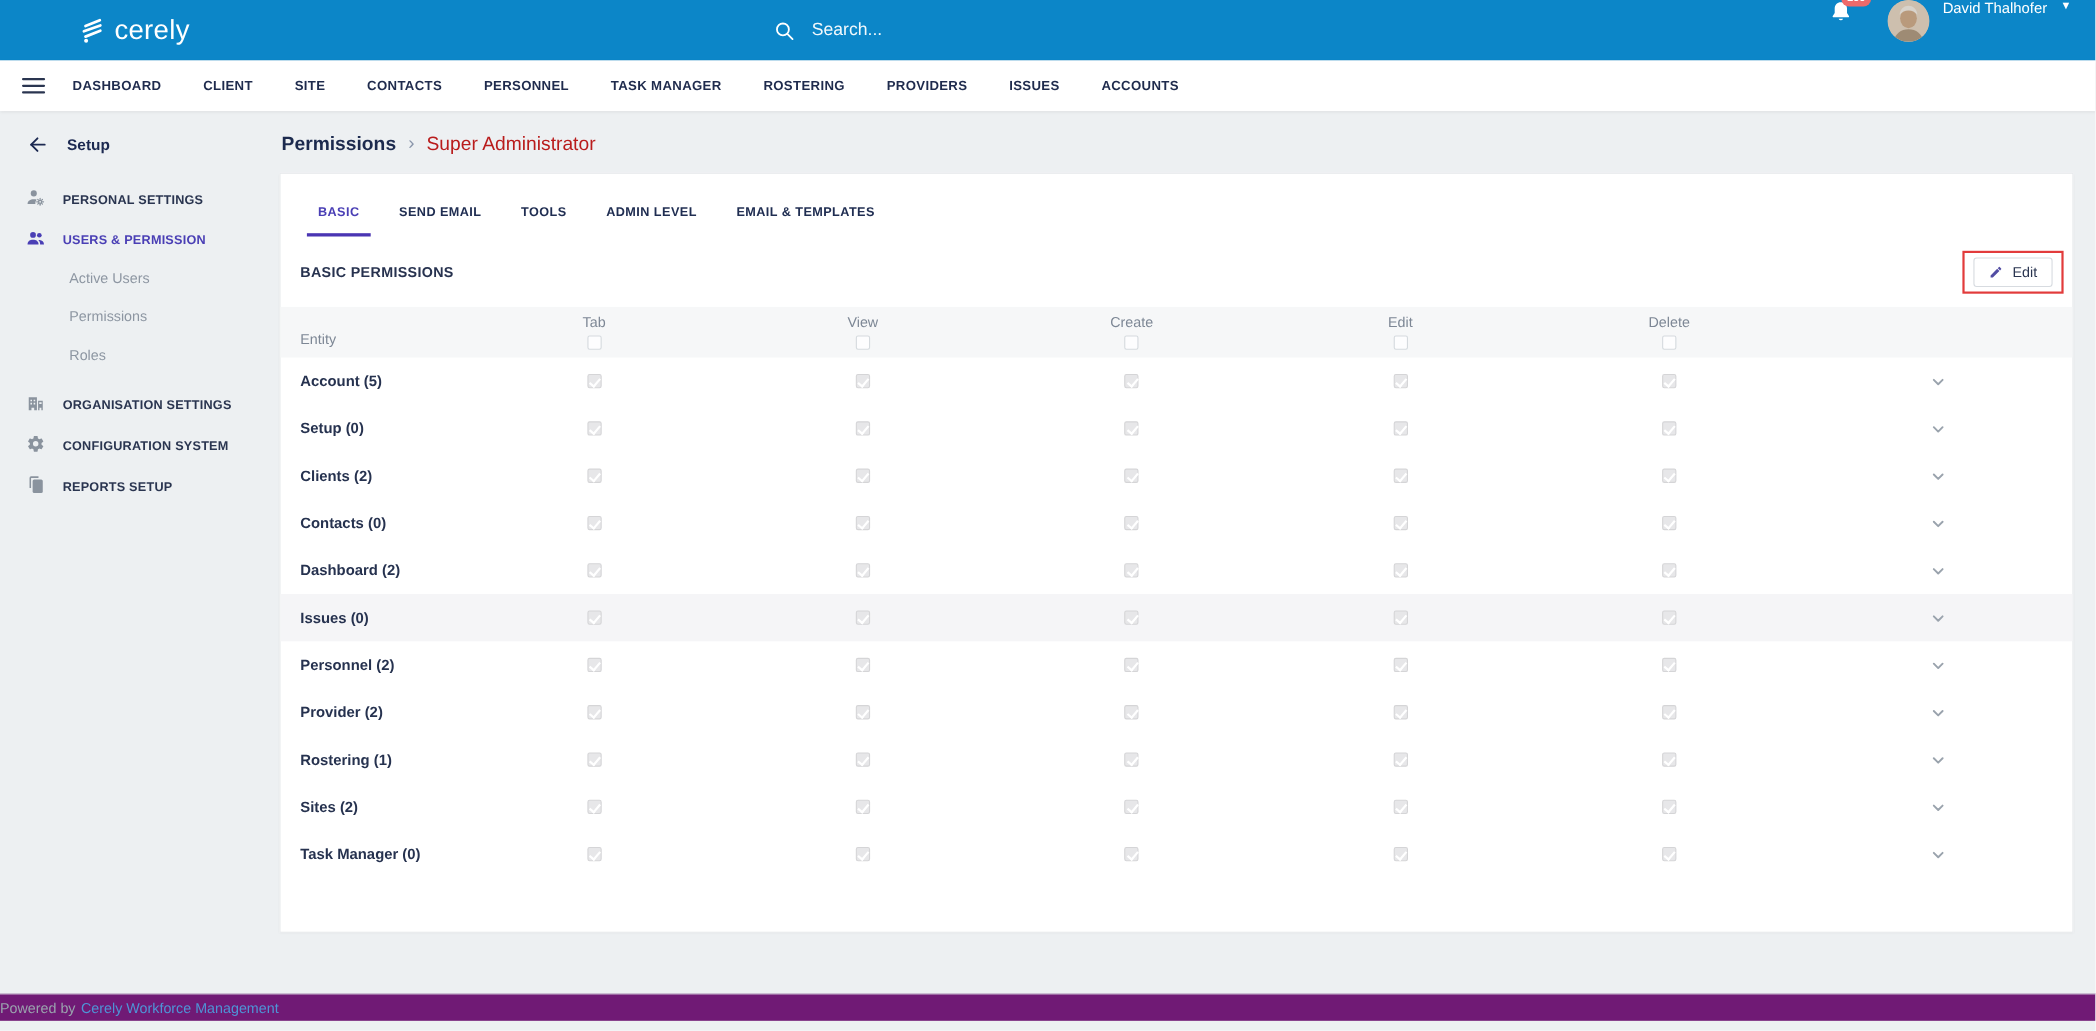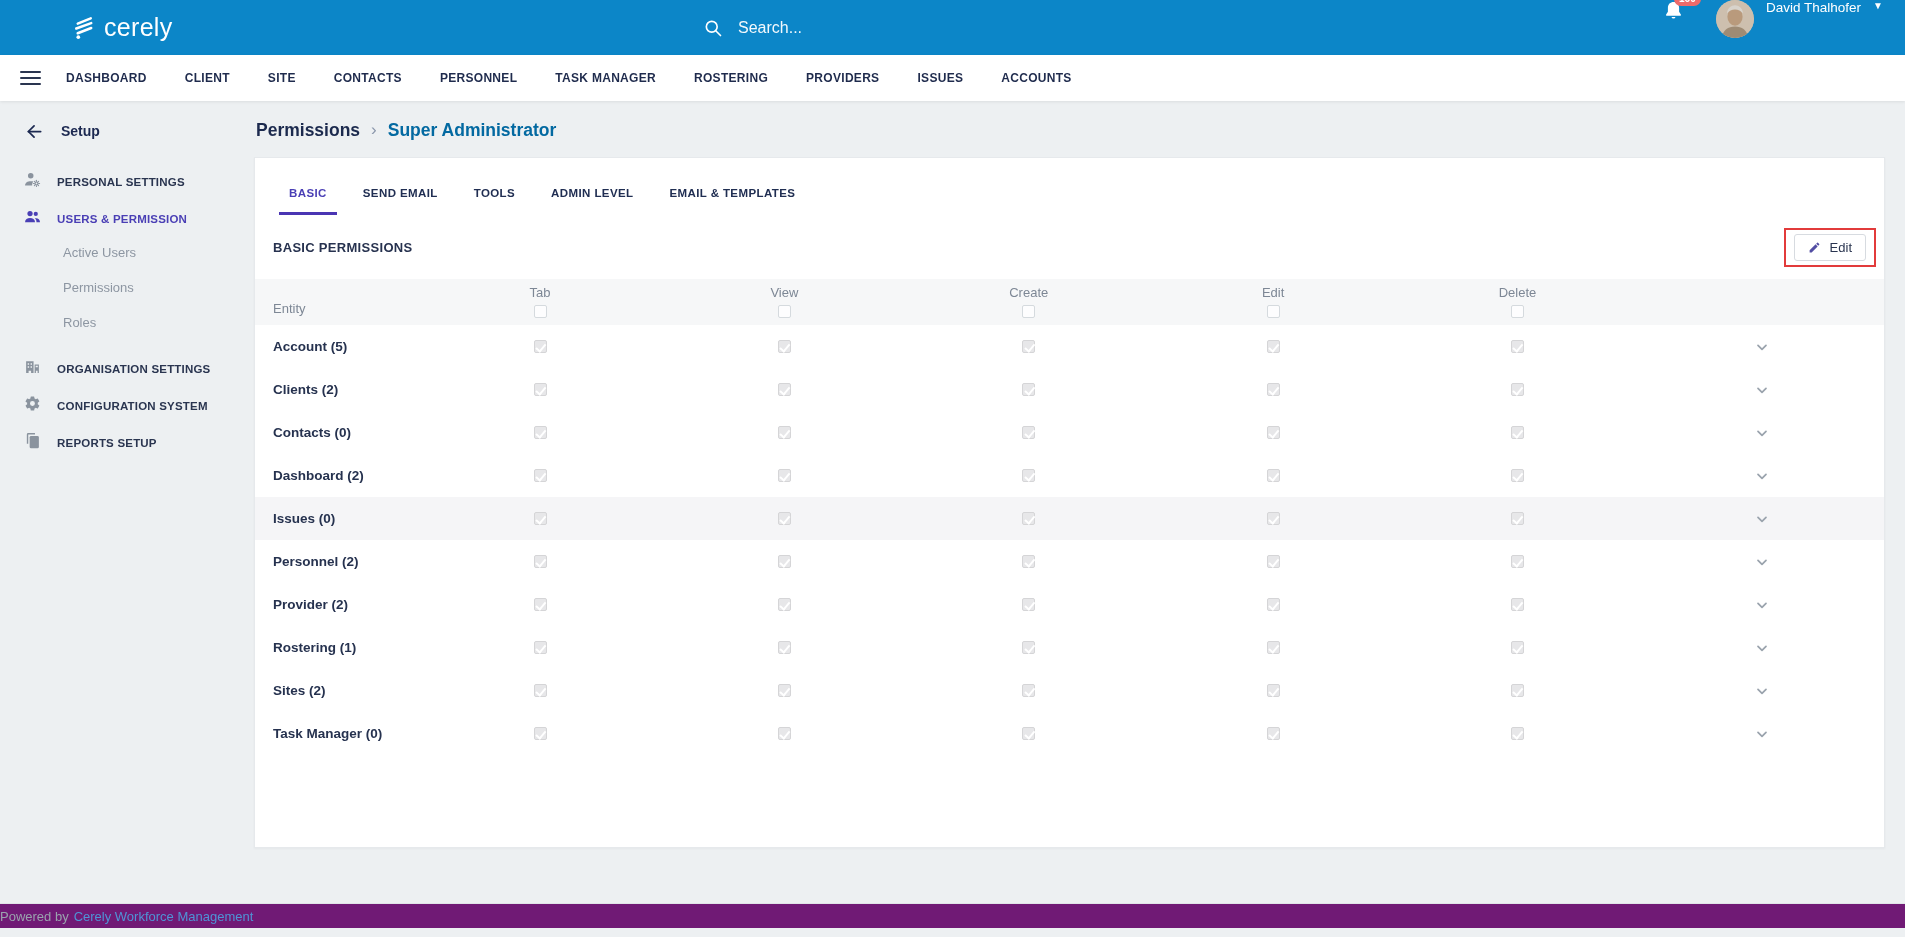--- a/index.html
+++ b/index.html
@@ -56,21 +56,21 @@
   .side-item.active .side-icon { color:#4a3fb5; }
   .side-item.active .side-label { color:#4a3fb5; }
   .side-sub { padding:10px 0 10px 63px; font-size:13px; color:#8d96a2; cursor:pointer; }
   .side-item.pre-gap { margin-top:8px; }
 
   
   .content { flex:1; padding-right:20px; }
   .breadcrumb { display:flex; align-items:center; gap:11px; padding:16px 0 14px 6px; height:56px; }
   .bc-link { font-size:17.5px; font-weight:700; color:#1c2a4e; cursor:pointer; }
   .bc-sep { color:#8a96ab; font-size:17px; }
-  .bc-current { font-size:17.5px; font-weight:700; color:#0369a1; }
+  .bc-current { font-size:17.5px; font-weight:400; color:#b91c1c; }
 
   .card { margin-left:4px; background:#fff; border:1px solid #e6e9ec; height:691px;
           box-shadow:0 1px 2px rgba(0,0,0,.04); }
   .tabs { display:flex; padding:0 16px; height:57px; }
   .tab { display:flex; align-items:flex-end; padding:0 10px 13px; margin:0 8px; font-size:11.5px;
          font-weight:700; color:#202e52; letter-spacing:.4px; border-bottom:3px solid transparent;
          cursor:pointer; white-space:nowrap; }
   .tab.active { color:#4a3fb5; border-bottom-color:#4a35b3; }
 
   .section-head { height:64px; display:flex; align-items:center; justify-content:space-between;
@@ -325,20 +325,45 @@
               </div>
               <div class="cell">
                 <span class="chev">
                   <svg viewBox="0 0 24 24" fill="none" stroke="#9aa3ad" stroke-width="2.6" stroke-linecap="round" stroke-linejoin="round">
                     <path d="M6 9.5l6 6 6-6"></path>
                   </svg>
                 </span>
               </div>
             </div>
             <div class="row">
+              <div class="row-entity">Setup (0)</div>
+              <div class="cell">
+                <span class="cb checked"></span>
+              </div>
+              <div class="cell">
+                <span class="cb checked"></span>
+              </div>
+              <div class="cell">
+                <span class="cb checked"></span>
+              </div>
+              <div class="cell">
+                <span class="cb checked"></span>
+              </div>
+              <div class="cell">
+                <span class="cb checked"></span>
+              </div>
+              <div class="cell">
+                <span class="chev">
+                  <svg viewBox="0 0 24 24" fill="none" stroke="#9aa3ad" stroke-width="2.6" stroke-linecap="round" stroke-linejoin="round">
+                    <path d="M6 9.5l6 6 6-6"></path>
+                  </svg>
+                </span>
+              </div>
+            </div>
+            <div class="row">
               <div class="row-entity">Clients (2)</div>
               <div class="cell">
                 <span class="cb checked"></span>
               </div>
               <div class="cell">
                 <span class="cb checked"></span>
               </div>
               <div class="cell">
                 <span class="cb checked"></span>
               </div>

